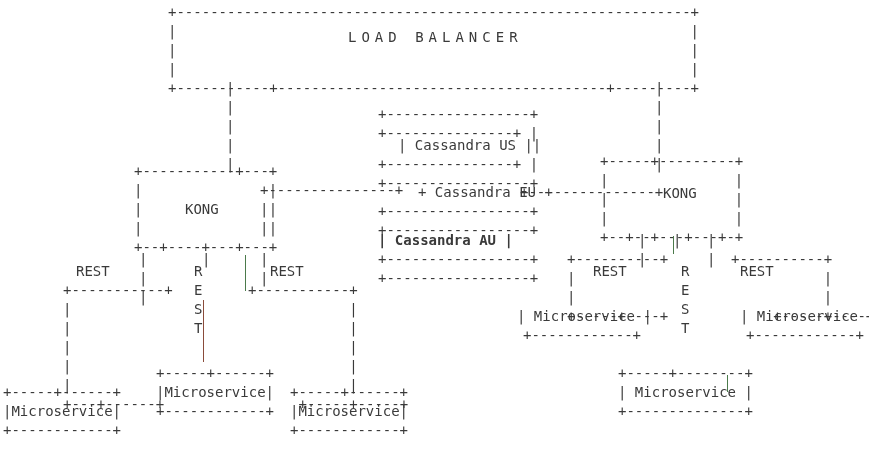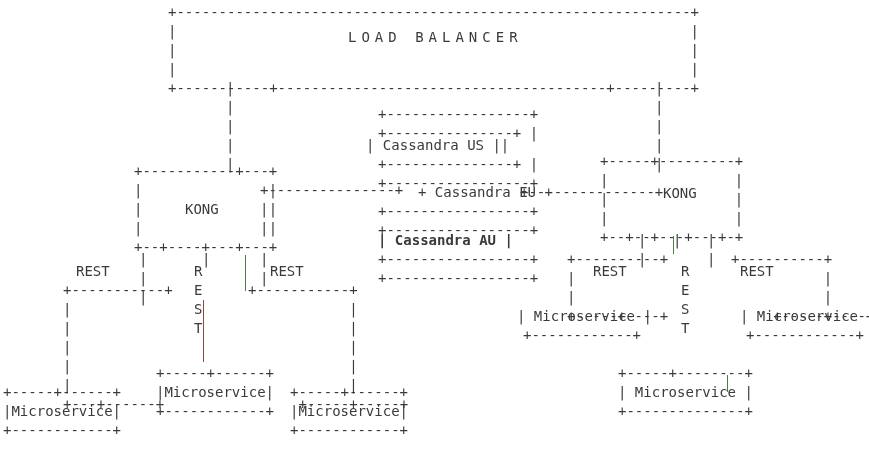--- a/index.html
+++ b/index.html
@@ -58,21 +58,21 @@
 
   <pre class="art" style="left:655px;top:79px;">|
 |
 |
 |
 |</pre>
 
   <pre class="art" style="left:378px;top:105px;">+-----------------+
 +---------------+ |</pre>
 
-  <pre class="art" style="left:366px;top:136px;">| <span>Cassandra US</span> ||</pre>
+  <pre class="art" style="left:398px;top:136px;">| <span>Cassandra US</span> ||</pre>
 
   <pre class="art" style="left:378px;top:155px;">+---------------+ |
 +-----------------+</pre>
 
   <pre class="art" style="left:378px;top:183px;margin-left:40px;">+ <span>Cassandra EU</span> +</pre>
 
   <pre class="art" style="left:378px;top:202px;">+-----------------+
 +-----------------+</pre>
 
   <pre class="art" style="left:378px;top:231px;font-weight:bold;">| <span>Cassandra AU</span> |</pre>

